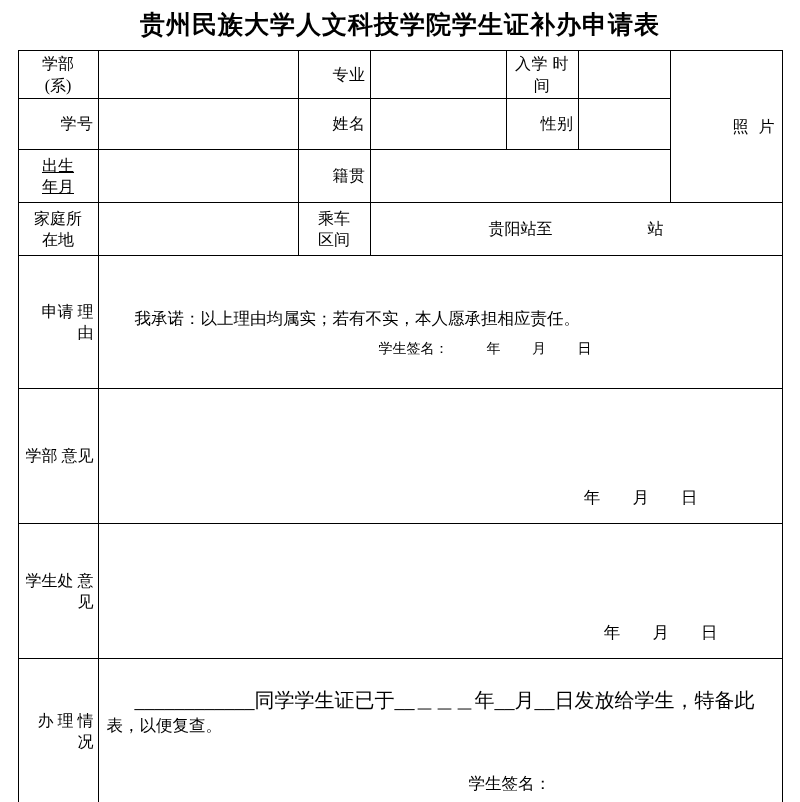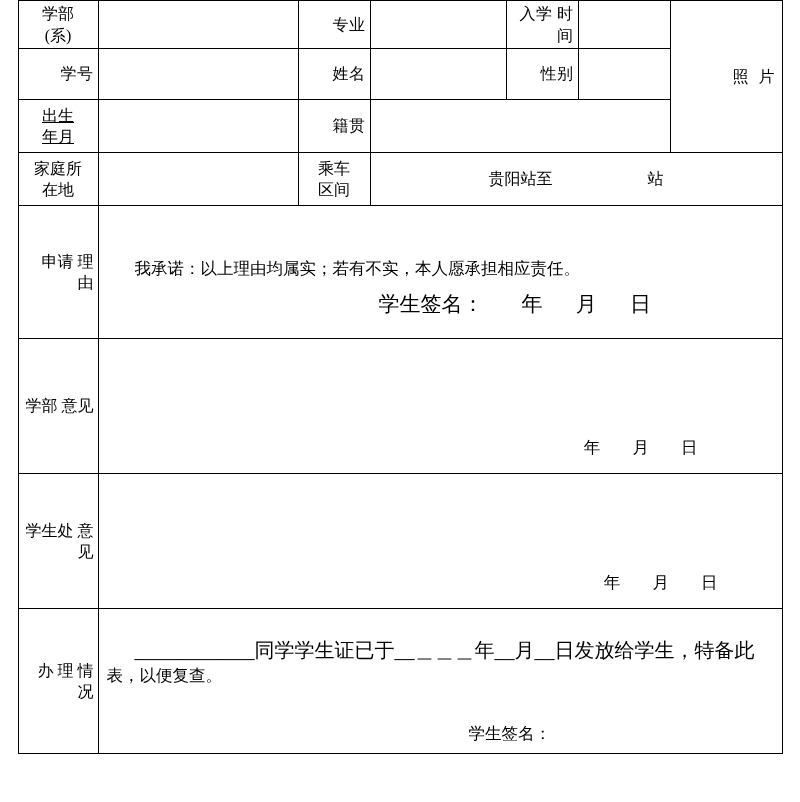--- a/index.html
+++ b/index.html
@@ -83,21 +83,21 @@
   .reason-line1 {
     position: absolute;
     left: 36px;
     top: 52px;
     font-size: 16.5px;
   }
   .reason-line2 {
     position: absolute;
     left: 280px;
     top: 84px;
-    font-size: 21px;
+    font-size: 14px;
     font-family: Liberation Serif, serif;
   }
   .date-inline {
     display: inline-block;
     margin-left: 38px;
     letter-spacing: 14px;
   }
   .sect-body {
     position: relative;
     vertical-align: top;
@@ -144,20 +144,21 @@
   .vstack {
     display: block;
     text-align: center;
   }
 </style>
 </head>
 <body>
 
 <div class="page">
 
+  <div class="doc-title">贵州民族大学人文科技学院学生证补办申请表</div>
 
   <table class="form">
     <colgroup>
       <col style="width:80px">
       <col style="width:200px">
       <col style="width:72px">
       <col style="width:136px">
       <col style="width:72px">
       <col style="width:92px">
       <col style="width:112px">
@@ -165,21 +166,21 @@
 
     <tbody>
         <tr>
       <td class="lbl-2">
         <span class="vstack">学部</span>
         <span class="vstack">(系)</span>
       </td>
       <td class="cell-blank"></td>
       <td class="lbl">专业</td>
       <td class="cell-blank"></td>
-      <td class="lbl" style="text-align:right;padding-left:4px;">入学 时间</td>
+      <td class="lbl" style="text-align:center;padding-left:4px;">入学 时间</td>
       <td class="cell-blank"></td>
       <td class="photo-cell" rowspan="3">照 片</td>
     </tr>
 
     <tr>
       <td class="lbl" style="height:46px;">学号</td>
       <td class="cell-blank"></td>
       <td class="lbl">姓名</td>
       <td class="cell-blank"></td>
       <td class="lbl">性别</td>

